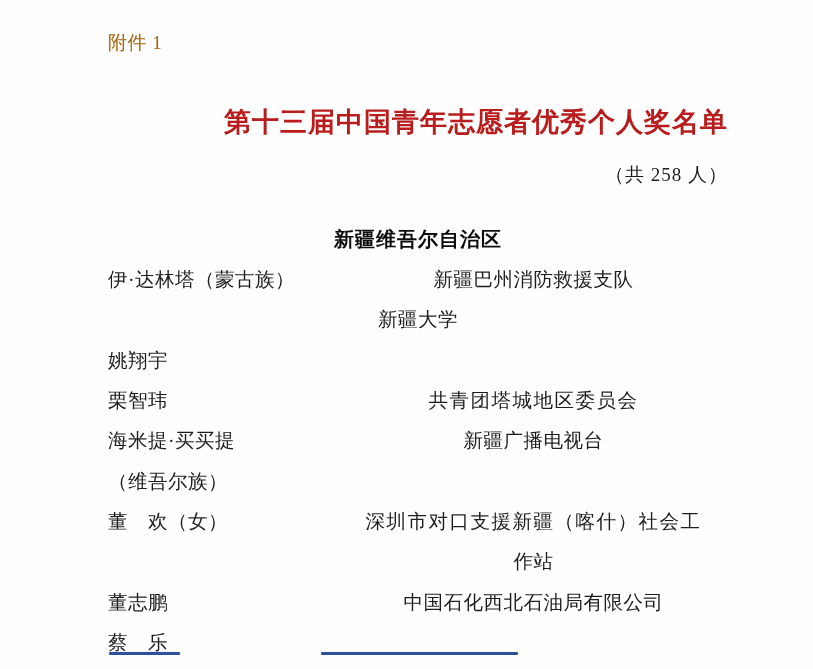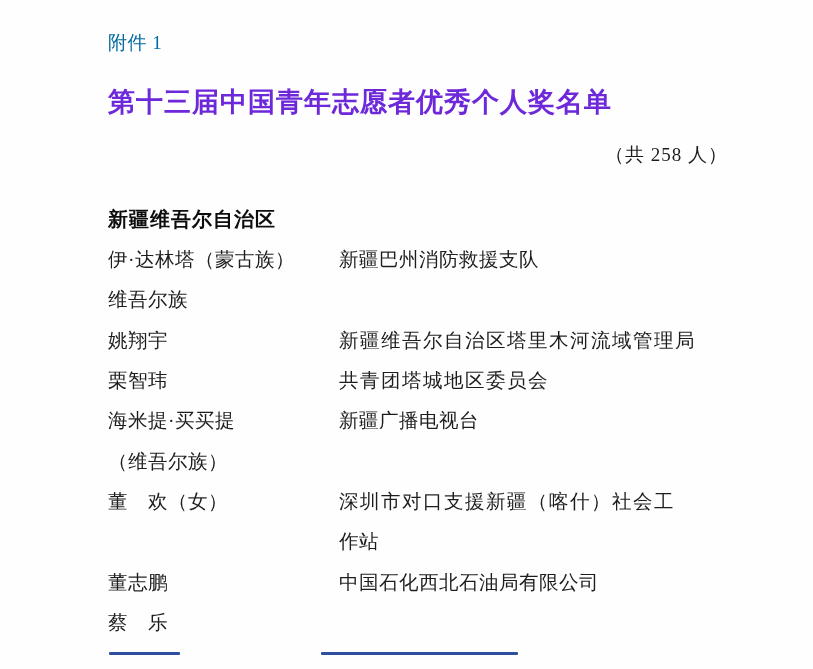--- a/index.html
+++ b/index.html
@@ -25,62 +25,64 @@
   .content {
     position: absolute;
     left: 108px;
     top: 0;
     width: 620px;
   }
   .attachment-label {
     margin-top: 30px;
     font-size: 19px;
     letter-spacing: 0.5px;
-    color: #0369a1;
+    color: #a16207;
   }
   .doc-title {
-    margin-top: 28px;
-    text-align: left;
+    margin-top: 48px;
+    text-align: right;
     font-size: 27px;
     font-weight: bold;
     letter-spacing: 1px;
-    color: #6d28d9;
+    color: #b91c1c;
     white-space: nowrap;
   }
   .doc-subtitle {
     margin-top: 22px;
     text-align: right;
     font-size: 19px;
     letter-spacing: 1px;
     color: #1d1d1d;
   }
   .region-heading {
     margin-top: 38px;
     font-size: 20px;
     font-weight: bold;
     letter-spacing: 1px;
     color: #0d0d0d;
+    text-align: center;
   }
   .entry {
     display: flex;
     margin-top: 14px;
     font-size: 19.5px;
     line-height: 1.35;
     color: #1d1d1d;
     gap: 24px;
   }
   .entry .name {
     width: 207px;
     flex: 0 0 207px;
     letter-spacing: 0.5px;
     white-space: pre;
   }
   .entry .org {
     flex: 1;
     letter-spacing: 0.5px;
+    text-align: center;
   }
   .entry.cont .name {
     white-space: pre;
   }
   .entry.wide-org .org {
     word-spacing: 2px;
   }
   .entry .org.spread {
     letter-spacing: 1.5px;
   }
@@ -114,26 +116,25 @@
     <div class="doc-subtitle">（共 258 人）</div>
 
     <div class="region-heading">新疆维吾尔自治区</div>
 
     <div class="entry">
       <span class="name">伊·达林塔（蒙古族）</span>
       <span class="org">新疆巴州消防救援支队</span>
     </div>
 
     <div class="entry">
-      <span class="org">维吾尔族</span>
+      <span class="org">新疆大学</span>
     </div>
 
     <div class="entry">
       <span class="name">姚翔宇</span>
-      <span class="org spread">新疆维吾尔自治区塔里木河流域管理局</span>
     </div>
 
     <div class="entry">
       <span class="name">栗智玮</span>
       <span class="org spread">共青团塔城地区委员会</span>
     </div>
 
     <div class="entry">
       <span class="name">海米提·买买提</span>
       <span class="org">新疆广播电视台</span>

